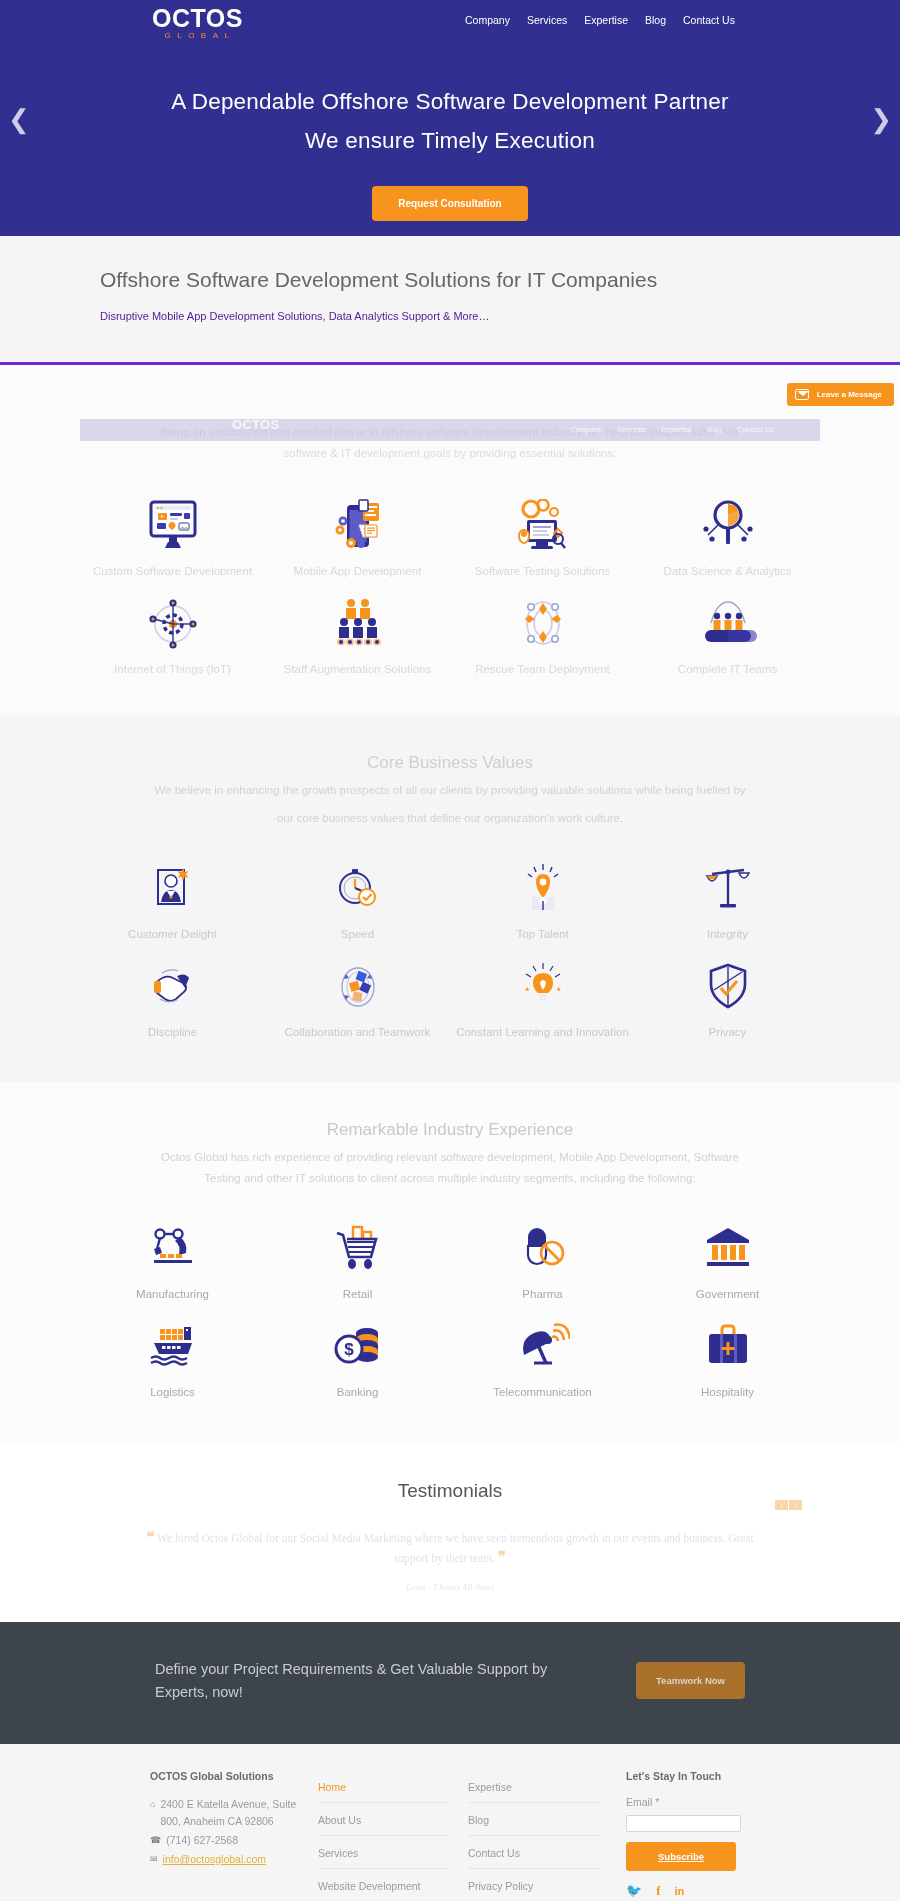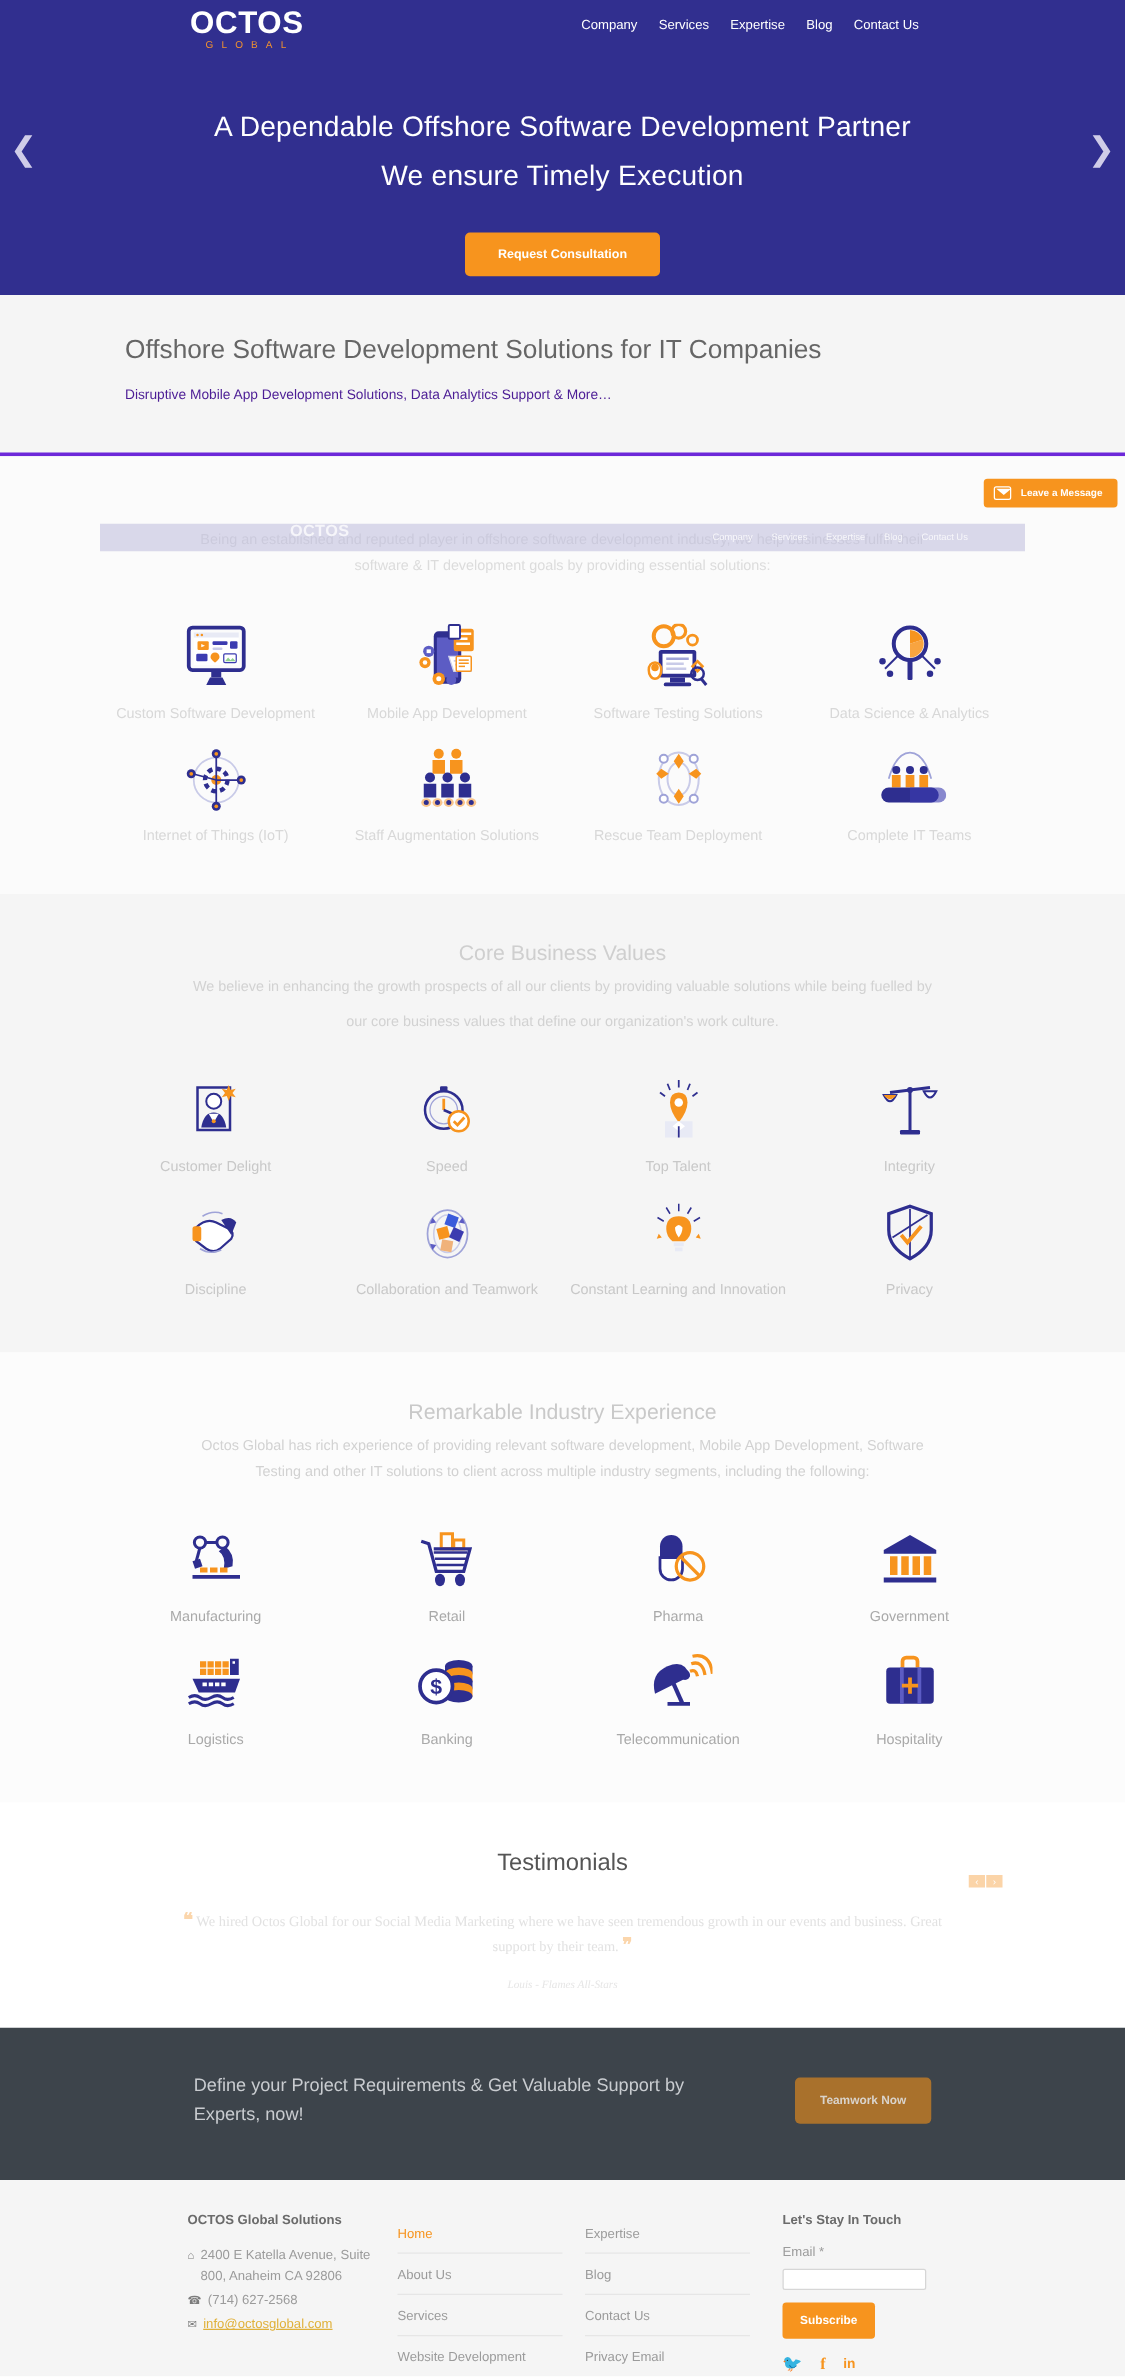--- a/index.html
+++ b/index.html
@@ -209,22 +209,23 @@
     width: 115px; height: 17px; background: #ffffff;
     border: 1px solid #d6d6d6; border-radius: 2px;
     font-family: "Liberation Sans", sans-serif; font-size: 10px;
     padding: 0 4px; color: #555;
   }
   .f-sub {
     display: block; margin-top: 10px;
     background: #f7941e; color: #ffffff;
     border: none; border-radius: 3px;
     font-size: 9.5px; font-weight: 700;
-    padding: 9px 0; width: 74px; cursor: pointer;
+    padding: 9px 0; width: 110px; cursor: pointer;
     font-family: "Liberation Sans", sans-serif;
+    text-decoration: underline;
   }
   .f-social { display: flex; gap: 14px; margin-top: 13px; color: #f7941e; }
   .f-social span { font-size: 13px; font-weight: 700; cursor: pointer; line-height: 14px; }
 </style>
 </head>
 <body>
 
 <div class="hero">
   <div class="topbar">
     <div class="logo">
@@ -787,21 +788,21 @@
     <li><a href="#">About Us</a></li>
     <li><a href="#">Services</a></li>
     <li><a href="#">Website Development</a></li>
 
   </ul>
 
   <ul class="f-links">
     <li><a href="#">Expertise</a></li>
     <li><a href="#">Blog</a></li>
     <li><a href="#">Contact Us</a></li>
-    <li><a href="#">Privacy Email</a></li>
+    <li><a href="#">Privacy Policy</a></li>
   </ul>
 
   <div class="f-col4">
     <div class="f-title">Let's Stay In Touch</div>
     <div class="f-label">Email *</div>
     <input class="f-input" type="text" placeholder="" style="">
     <button class="f-sub">Subscribe</button>
     <div class="f-social">
       <span>🐦</span>
       <span style="font-family:'Liberation Serif',serif;">f</span>

